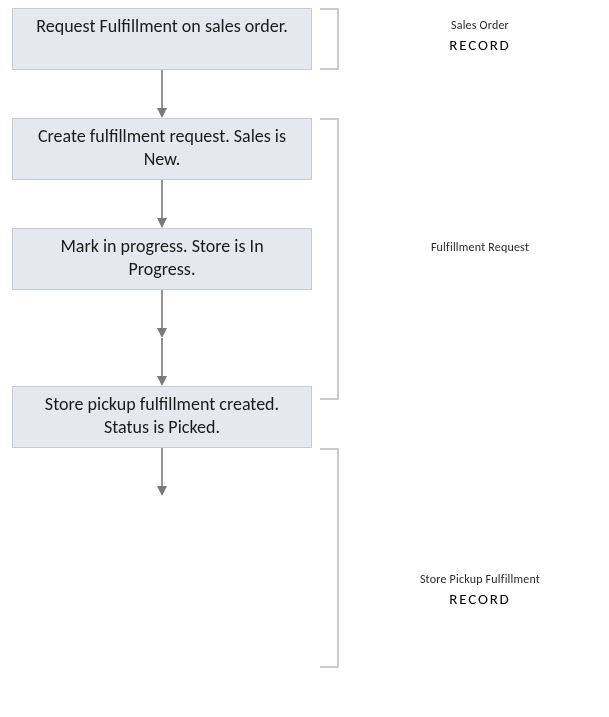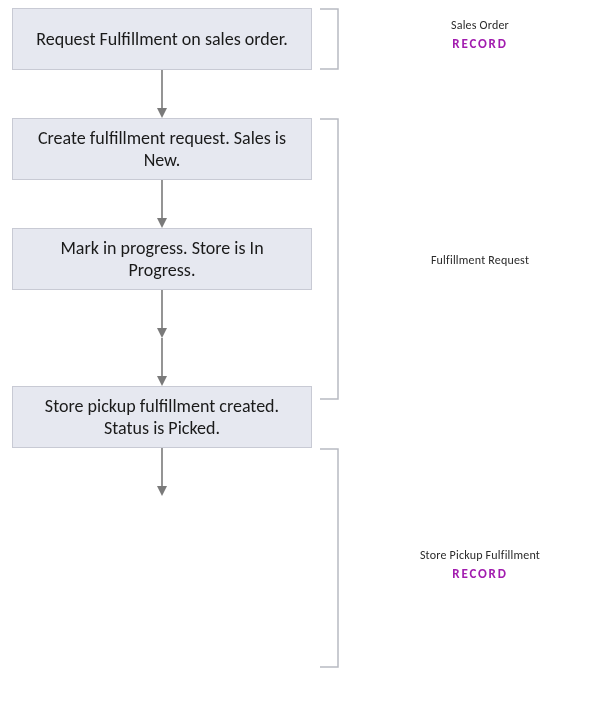--- a/index.html
+++ b/index.html
@@ -19,21 +19,20 @@
     display: flex;
     flex-direction: column;
     align-items: center;
   }
   .step-box {
     width: 300px;
     height: 62px;
     background: #e6e8f0;
     border: 1px solid #c8cad4;
     display: flex;
-    align-items: center;
     justify-content: center;
     text-align: center;
     padding: 6px 14px;
     font-size: 18px;
     color: #1a1a1a;
     line-height: 1.25;
   }
   .arrow {
     width: 2px;
     height: 48px;
@@ -53,24 +52,23 @@
     width: 240px;
     text-align: center;
   }
   .group-title {
     font-size: 12px;
     color: #2a2a2a;
     margin-bottom: 4px;
     letter-spacing: 0.2px;
   }
   .group-sub {
-    font-size: 13px;
-    color: #a21caf;
+    font-size: 15px;
+    color: #000000;
     letter-spacing: 1.8px;
-    font-weight: bold;
   }
   .bracket {
     position: absolute;
     stroke: #b8bac2;
     stroke-width: 1.5;
     fill: none;
   }
 </style>
 </head>
 <body>
@@ -144,22 +142,22 @@
   <path d="M0,1 H18 V219 H0"></path>
 </svg>
 
 <div class="label-column">
 
   <div class="group-label" style="top:18px;">
     <div class="group-title">Sales Order</div>
     <div class="group-sub">RECORD</div>
   </div>
 
-  <div class="group-label" style="top:253px;">
+  <div class="group-label" style="top:240px;">
     <div class="group-title">Fulfillment Request</div>
   </div>
 
-  <div class="group-label" style="top:548px;">
+  <div class="group-label" style="top:572px;">
     <div class="group-title">Store Pickup Fulfillment</div>
     <div class="group-sub">RECORD</div>
   </div>
 
 </div>
 
 </body></html>

